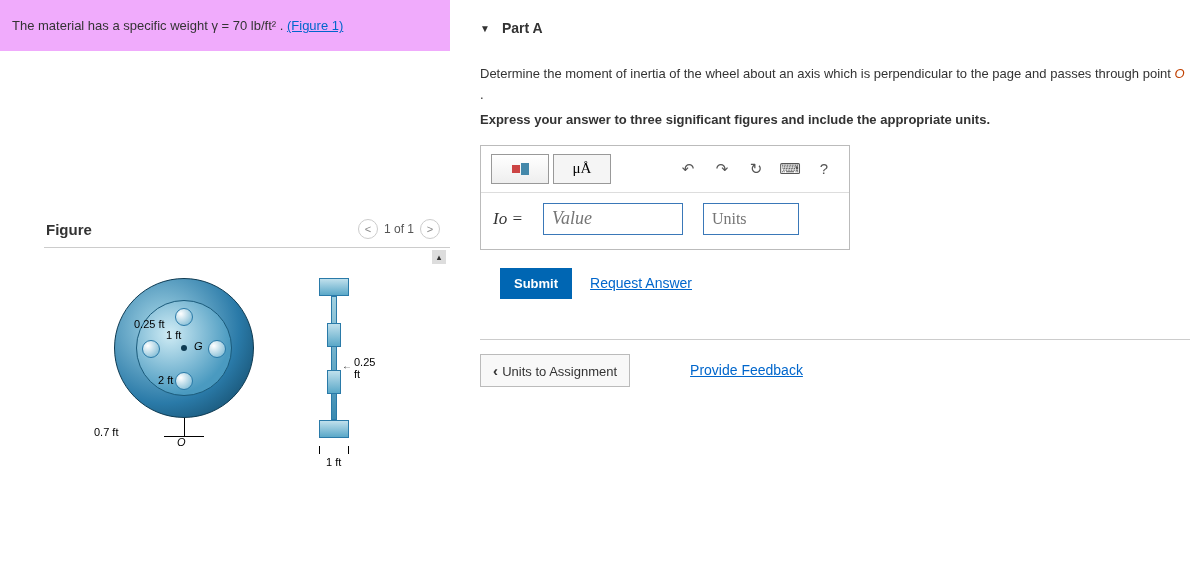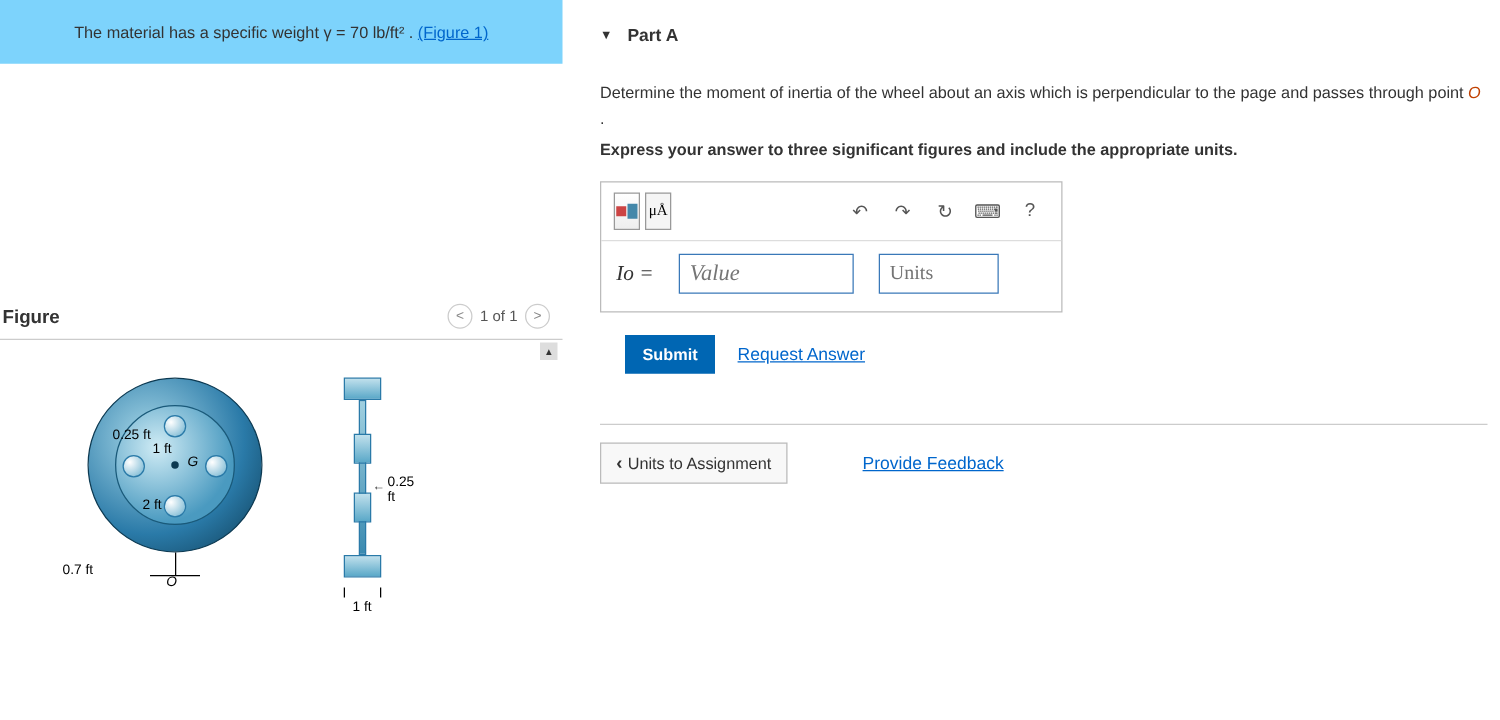--- a/index.html
+++ b/index.html
@@ -1,25 +1,25 @@
 <!DOCTYPE html>
 <html><head>
 <meta charset="utf-8">
 <style>
 * { box-sizing: border-box; margin: 0; padding: 0; }
 body { font-family: Arial, Helvetica, sans-serif; font-size: 13px; color: #333; background: #fff; }
 .container { display: flex; width: 1200px; height: 576px; }
 .left-col { width: 450px; display: flex; flex-direction: column; }
 .right-col { flex: 1; padding: 20px 10px 10px 30px; }
 
-.problem-banner { background: #7dd3fc; padding: 18px 12px; margin-bottom: 28px; text-align: center; }
+.problem-banner { background: #f0abfc; padding: 18px 12px; margin-bottom: 4px; }
 .problem-banner .text { font-size: 13px; }
 .problem-banner a { color: #0066cc; text-decoration: underline; cursor: pointer; }
 
-.figure-section { margin-top: 160px; }
+.figure-section { margin-top: 160px; margin-left: 44px; }
 .figure-header { display: flex; justify-content: space-between; align-items: center; padding: 4px 10px 8px 2px; border-bottom: 1px solid #ccc; }
 .figure-title { font-size: 15px; font-weight: bold; }
 .figure-nav { display: flex; align-items: center; gap: 6px; font-size: 12px; color: #555; }
 .nav-btn { width: 20px; height: 20px; border: 1px solid #ccc; border-radius: 50%; background: #fff; display: flex; align-items: center; justify-content: center; cursor: pointer; font-size: 11px; color: #888; }
 
 .figure-body { position: relative; padding: 20px 10px; height: 230px; }
 .scroll-up { position: absolute; right: 4px; top: 2px; width: 14px; height: 14px; background: #ddd; font-size: 9px; display: flex; align-items: center; justify-content: center; }
 
 .diagram { display: flex; align-items: center; gap: 40px; padding-left: 50px; padding-top: 10px; }
 
@@ -57,21 +57,21 @@
 
 .part-header { display: flex; align-items: center; gap: 12px; font-weight: bold; font-size: 14px; margin-bottom: 28px; }
 .tri { font-size: 10px; }
 
 .instructions { font-size: 13px; line-height: 1.6; margin-bottom: 6px; }
 .instructions .pointO { color: #c04000; font-style: italic; }
 .instructions-bold { font-weight: bold; font-size: 13px; margin-bottom: 18px; }
 
 .answer-box { border: 1px solid #bbb; padding: 0; width: 370px; margin-bottom: 18px; }
 .toolbar { display: flex; align-items: center; gap: 4px; padding: 8px 10px; border-bottom: 1px solid #ddd; }
-.tool-btn { width: 21px; height: 30px; border: 1px solid #999; background: #f5f5f5; cursor: pointer; display: flex; align-items: center; justify-content: center; font-size: 12px; text-align: right; }
+.tool-btn { width: 58px; height: 30px; border: 1px solid #999; background: #f5f5f5; cursor: pointer; display: flex; align-items: center; justify-content: center; font-size: 15px; text-align: right; }
 .tool-btn.templates { background: linear-gradient(#fff,#eee); }
 .tool-btn.templates::before { content: ""; width: 8px; height: 8px; background: #c44; display: inline-block; margin-right: 1px; }
 .tool-btn.templates::after { content: ""; width: 8px; height: 12px; background: #48a; display: inline-block; }
 .tool-btn.sym { font-family: 'Times New Roman', serif; }
 .tool-plain { width: 30px; height: 30px; background: none; border: none; cursor: pointer; display: flex; align-items: center; justify-content: center; font-size: 15px; color: #555; }
 .tool-sep { flex: 1; }
 
 .input-row { display: flex; align-items: center; gap: 20px; padding: 10px 12px 14px 12px; }
 .io-label { font-family: 'Times New Roman', serif; font-style: italic; font-size: 17px; }
 .val-input { width: 140px; height: 32px; border: 1px solid #3a78b8; padding: 4px 8px; font-family: 'Times New Roman', serif; font-size: 18px; color: #a21caf; font-style: italic; }

